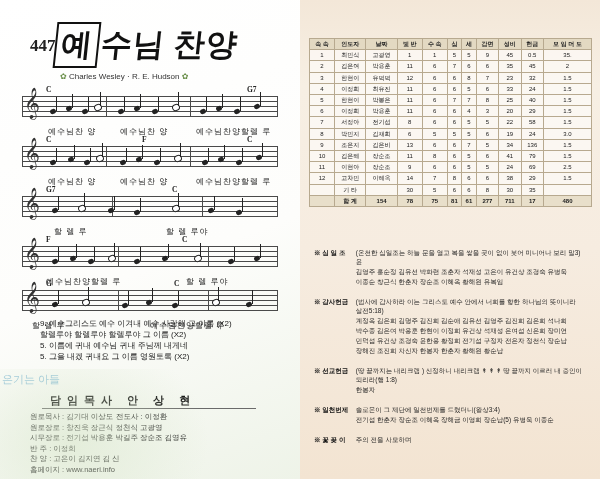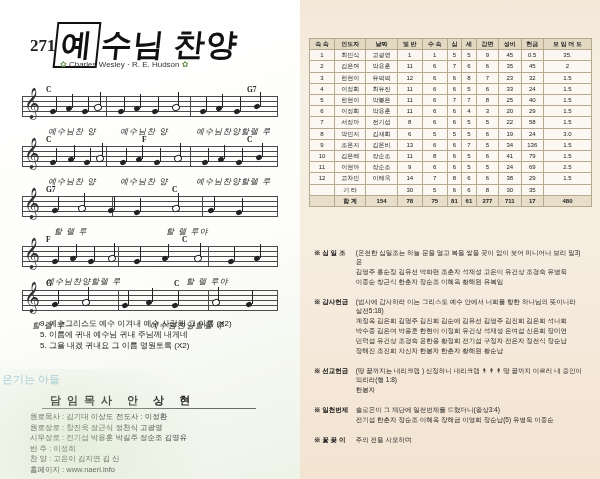--- a/index.html
+++ b/index.html
@@ -28,39 +28,39 @@
   .hymn-title{
     position:absolute;left:55px;top:22px;
     font-size:31px;font-weight:bold;letter-spacing:1px;color:#111;
     font-family:"Liberation Serif", serif;
     transform:skewX(-6deg);
   }
   .hymn-title .boxed{
     display:inline-block;border:2px solid #111;padding:0 4px;margin-right:2px;
   }
   .authors{
-    position:absolute;left:60px;top:60px;font-size:8px;color:#333;
+    position:absolute;left:60px;top:72px;font-size:8px;color:#333;
   }
   .authors .flower{color:#6a8f4a;}
 
   
   .stave{position:absolute;left:22px;width:256px;height:26px;}
   .stave .line{position:absolute;left:0;right:0;height:1px;background:#4a4a4a;}
   .stave .line:nth-child(1){top:0px;}
   .stave .line:nth-child(2){top:5px;}
   .stave .line:nth-child(3){top:10px;}
   .stave .line:nth-child(4){top:15px;}
   .stave .line:nth-child(5){top:20px;}
   .stave .bar{position:absolute;top:0;width:1px;height:21px;background:#4a4a4a;}
   .stave .clef{position:absolute;left:2px;top:-6px;font-size:27px;line-height:27px;color:#333;}
   .note{position:absolute;width:6px;height:5px;border-radius:50%;background:#222;transform:rotate(-20deg);}
   .note.open{background:#fff;border:1.2px solid #222;}
   .stem{position:absolute;width:1px;height:14px;background:#222;}
   .chord{position:absolute;font-size:7.5px;font-weight:bold;color:#222;font-family:"Liberation Serif",serif;}
-  .lyric{position:absolute;font-size:8px;color:#222;letter-spacing:1px;font-style:italic;}
+  .lyric{position:absolute;font-size:8px;color:#222;letter-spacing:1px;}
 
   .verses{
     position:absolute;left:40px;top:318px;width:230px;
     font-size:8px;line-height:11px;color:#1a1a1a;
   }
   .verses div{white-space:nowrap;}
 
   .pastor-line{
     position:absolute;left:50px;top:393px;font-size:11px;font-weight:bold;letter-spacing:6px;color:#111;
   }
@@ -138,21 +138,21 @@
   .nbody div{margin-bottom:1px;}
   .star{color:#111;}
 </style>
 </head>
 <body>
 
 <div class="page">
 
   <div class="left">
 
-    <div class="hymn-no">271</div>
+    <div class="hymn-no">447</div>
 
     <div class="hymn-title">
       <span class="boxed">예</span><span>수님 찬양</span>
     </div>
 
     <div class="authors">
       <span class="flower">✿</span>
       <span>Charles Wesley · R. E. Hudson</span>
       <span class="flower">✿</span>
     </div>
@@ -334,20 +334,21 @@
       <div class="note open" style="left:190px;top:9px;"></div>
         <div class="stem" style="left:196px;top:-3px;"></div>
       <div class="note" style="left:224px;top:12px;"></div>
         <div class="stem" style="left:230px;top:0px;"></div>
     </div>
     <div class="lyric" style="left:32px;top:320px;">할 렐 루</div>
     <div class="lyric" style="left:150px;top:320px;">예수님찬양할렐 루</div>
 
     <div class="verses">
       <div>9. 예수그리스도 예수 이겨내 예수 사랑해 그 이름 (X2)</div>
+      <div>   할렐루야 할렐루야 할렐루야 그 이름 (X2)</div>
       <div>5. 이름에 귀내 예수님 귀내 주님께 내게네</div>
       <div>5. 그을 내겠 귀내요 그 이름 영원토록 (X2)</div>
     </div>
 
     <div class="watermark">은기는 아들</div>
 
     <div class="pastor-line">담임목사 안 상 현</div>
     <div class="pastor-rule"></div>
 
     <div class="credits">

